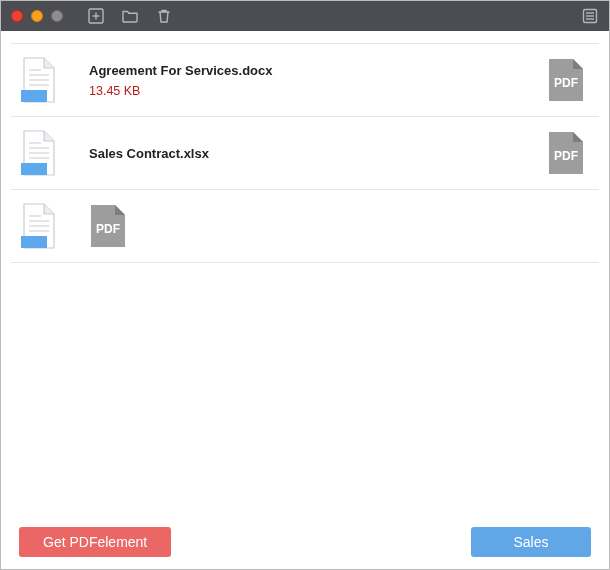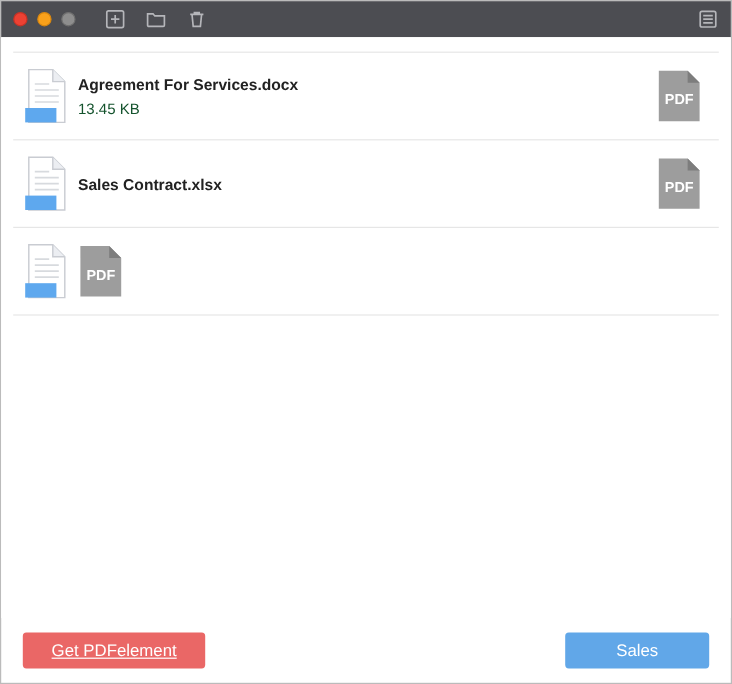--- a/index.html
+++ b/index.html
@@ -58,21 +58,21 @@
       flex: 1;
       padding: 12px 10px 0 10px;
       overflow-y: auto;
       background: #fff;
     }
     .file-row {
       display: flex;
       align-items: center;
       padding: 12px 14px 12px 8px;
       border-bottom: 1px solid #e6e6e6;
-      gap: 6px;
+      gap: 30px;
     }
     .file-row:first-child { border-top: 1px solid #e6e6e6; }
     .file-icon {
       width: 40px;
       height: 48px;
       position: relative;
       flex-shrink: 0;
     }
     .file-icon svg { display: block; }
     .file-meta {
@@ -81,21 +81,21 @@
       flex-direction: column;
       gap: 6px;
     }
     .file-name {
       font-size: 13px;
       font-weight: 600;
       color: #222;
     }
     .file-size {
       font-size: 12.5px;
-      color: #14532d;
+      color: #b91c1c;
     }
     .pdf-badge {
       width: 38px;
       height: 46px;
       flex-shrink: 0;
       text-align: center;
     }
     .footer {
       height: 54px;
       display: flex;
@@ -105,21 +105,21 @@
     }
     .btn {
       border: none;
       border-radius: 3px;
       font-size: 14px;
       color: #fff;
       cursor: pointer;
       height: 30px;
       padding: 0 24px;
     }
-    .btn-pink { background: #ea6766; text-decoration: underline; }
+    .btn-pink { background: #ea6766; }
     .btn-blue { background: #61a7e8; min-width: 120px; }
   </style>
 </head>
 <body>
 
 <div class="window">
   <div class="titlebar">
     <div class="traffic-lights">
       <div class="tl-dot tl-close"></div>
       <div class="tl-dot tl-min"></div>

